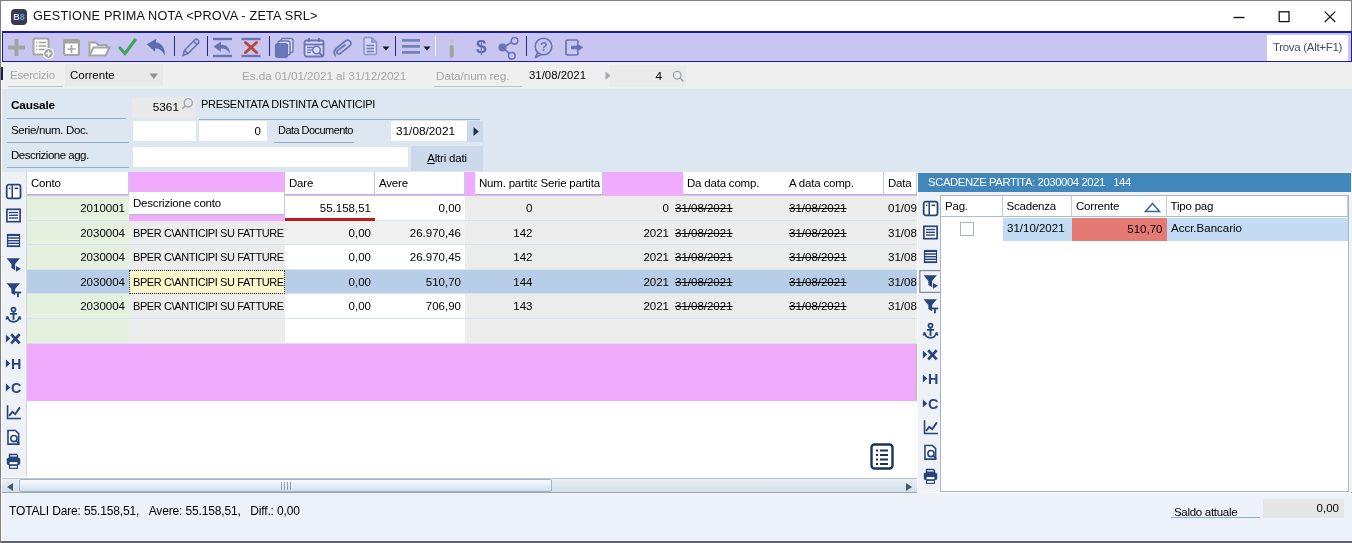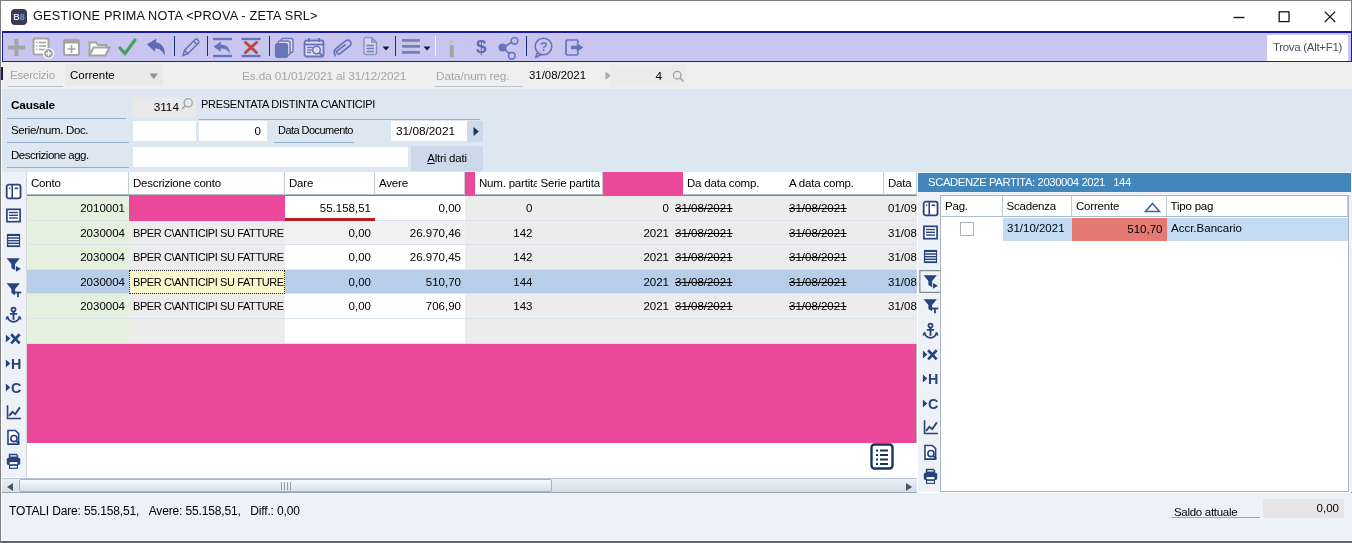--- a/index.html
+++ b/index.html
@@ -18,21 +18,21 @@
 
 #eserrow{left:1px;top:61px;width:1350px;height:27px;background:#efefef;}
 
 #form{left:1px;top:88px;width:1350px;height:83px;background:#dce7f1;}
 .lbl-ul{position:absolute;height:1px;background:#93aec8;}
 .glbl{color:#a6a6a6;}
 .inp{position:absolute;background:#fff;height:20px;font-size:11.5px;line-height:20px;}
 
 #lstrip{left:1px;top:171px;width:25px;height:305px;background:#eef1f6;border-right:1px solid #d4d8dd;}
 
-#ltable{left:26px;top:171px;width:890px;height:271px;background:#ec4899;border-right:1px solid #b5b5b5;padding-left:28px;}
+#ltable{left:26px;top:171px;width:890px;height:229px;background:#f0abfc;border-right:1px solid #b5b5b5;padding-left:28px;}
 .hcell{position:absolute;top:0;height:23px;border-right:1px solid #c3cdd7;border-bottom:1px solid #aebbc9;background:#fff;font-size:11.5px;letter-spacing:-0.2px;line-height:22px;padding-left:4px;color:#000;white-space:nowrap;overflow:hidden;}
 .cell{position:absolute;font-size:11.5px;line-height:24px;white-space:nowrap;overflow:hidden;}
 .num{text-align:right;padding-right:4px;}
 .txt{text-align:left;padding-left:4px;}
 .strike{text-decoration:line-through;}
 
 #hscroll{left:1px;top:477px;width:915px;height:15px;background:linear-gradient(#e9eff6,#d4dfe9);border-top:1px solid #bac6d4;border-bottom:1px solid #9aa6b4;}
 #hthumb{left:17px;top:0px;width:533px;height:13px;background:linear-gradient(#f8fbfd,#e3ecf4 55%,#d3e0ec);border:1px solid #9fb4ca;border-radius:2px;}
 
 #rpanel{left:917px;top:171px;width:434px;height:320px;background:#eef1f6;}
@@ -202,21 +202,21 @@
     <div class="abs" style="left:640px;top:7px;width:20px;text-align:right;font-size:11.8px;">4</div>
     <svg class="abs" style="left:670px;top:8px;" width="13" height="13">
         <circle cx="5.2" cy="5.2" r="3.8" fill="none" stroke="#9aa0a8" stroke-width="1.3"></circle>
         <line x1="8" y1="8" x2="11.5" y2="11.5" stroke="#9aa0a8" stroke-width="1.3"></line>
       </svg>
   </div>
   <div class="abs" id="form">
     <div class="abs" style="left:9px;top:9px;font-weight:bold;font-size:11.8px;letter-spacing:-0.2px;">Causale</div>
     <div class="lbl-ul" style="left:5px;top:29px;width:119px;"></div>
     <div class="abs" style="left:130px;top:8px;width:64px;height:21px;background:#e9e9e9;"></div>
-    <div class="abs" style="left:130px;top:11px;width:47px;text-align:right;font-size:11.8px;">3114</div>
+    <div class="abs" style="left:130px;top:11px;width:47px;text-align:right;font-size:11.8px;">5361</div>
     <svg class="abs" style="left:178px;top:8px;" width="15" height="15">
         <circle cx="8.2" cy="5.8" r="4.1" fill="none" stroke="#9aa0a8" stroke-width="1.3"></circle>
         <line x1="5.2" y1="8.8" x2="2.2" y2="11.8" stroke="#9aa0a8" stroke-width="1.5"></line>
       </svg>
     <div class="abs" style="left:199px;top:9px;font-size:11px;letter-spacing:-0.28px;">PRESENTATA DISTINTA C\ANTICIPI</div>
     <div class="lbl-ul" style="left:197px;top:30px;width:281px;"></div>
 
     <div class="abs" style="left:9px;top:35px;font-size:11.5px;letter-spacing:-0.35px;">Serie/num. Doc.</div>
     <div class="lbl-ul" style="left:5px;top:53px;width:122px;"></div>
     <div class="inp" style="left:131px;top:32px;width:63px;"></div>
@@ -302,21 +302,21 @@
       </svg>
 <svg class="icon" style="left:3px;top:281.1px;overflow:visible;" width="17" height="17" viewBox="0 0 16 16">
         <path d="M4.3 1.4 L10.7 1.4 L11.7 2.4 L11.7 4 L4.3 4 Z" fill="#fff" stroke="#27437e" stroke-width="1.4"></path>
         <rect x="1.7" y="4.4" width="12.6" height="6.8" rx="1.5" fill="#27437e"></rect>
         <rect x="4.3" y="8.6" width="7.4" height="2" fill="#fff"></rect>
         <rect x="4.3" y="11.6" width="7.4" height="2.8" fill="#fff" stroke="#27437e" stroke-width="1.1"></rect>
       </svg>
     </div>
   <div class="abs" id="ltable">
       <div class="hcell" style="left:0.0px;width:102.0px;">Conto</div>
-<div class="hcell" style="left:102.0px;width:156.0px;">Descrizione conto</div>
+<div class="hcell" style="left:102.0px;width:156.0px;margin-top:20px;">Descrizione conto</div>
 <div class="hcell" style="left:258.0px;width:90.0px;">Dare</div>
 <div class="hcell" style="left:348.0px;width:90.0px;">Avere</div>
 <div class="hcell" style="left:438.0px;width:71.5px;margin-left:10px;">Num. partita</div>
 <div class="hcell" style="left:509.5px;width:66.5px;">Serie partita</div>
 <div class="hcell" style="left:576.0px;width:68.0px;margin-top:42px;">Anno partita</div>
 <div class="hcell" style="left:656px;width:114.0px;">Da data comp.</div>
 <div class="hcell" style="left:758.0px;width:99.0px;">A data comp.</div>
 <div class="hcell" style="left:857.0px;width:33.0px;">Data</div>
 <div class="cell num" style="left:0.0px;top:24.0px;width:102.0px;height:24.6px;background:#e4f1de;border-bottom:1px solid #d9e3ed;">2010001</div>
 <div class="cell num" style="left:258.0px;top:24.0px;width:90.0px;height:24.6px;background:#fff;border-bottom:3px solid #b91c1c;">55.158,51</div>

